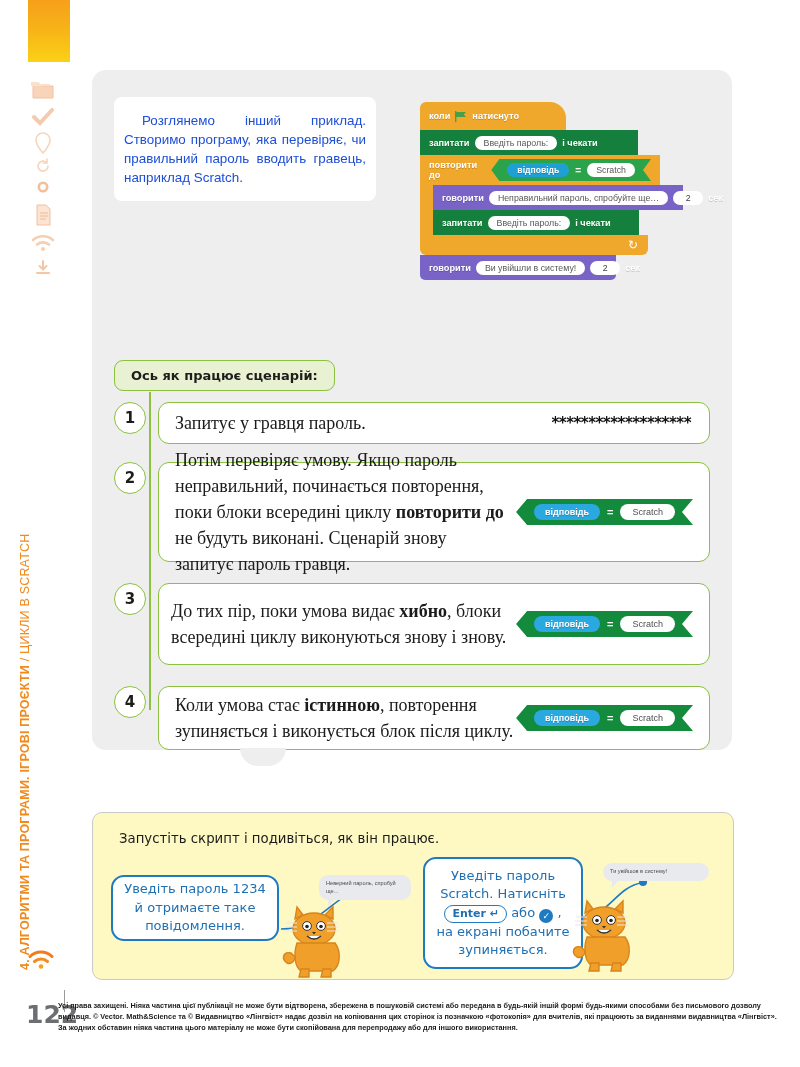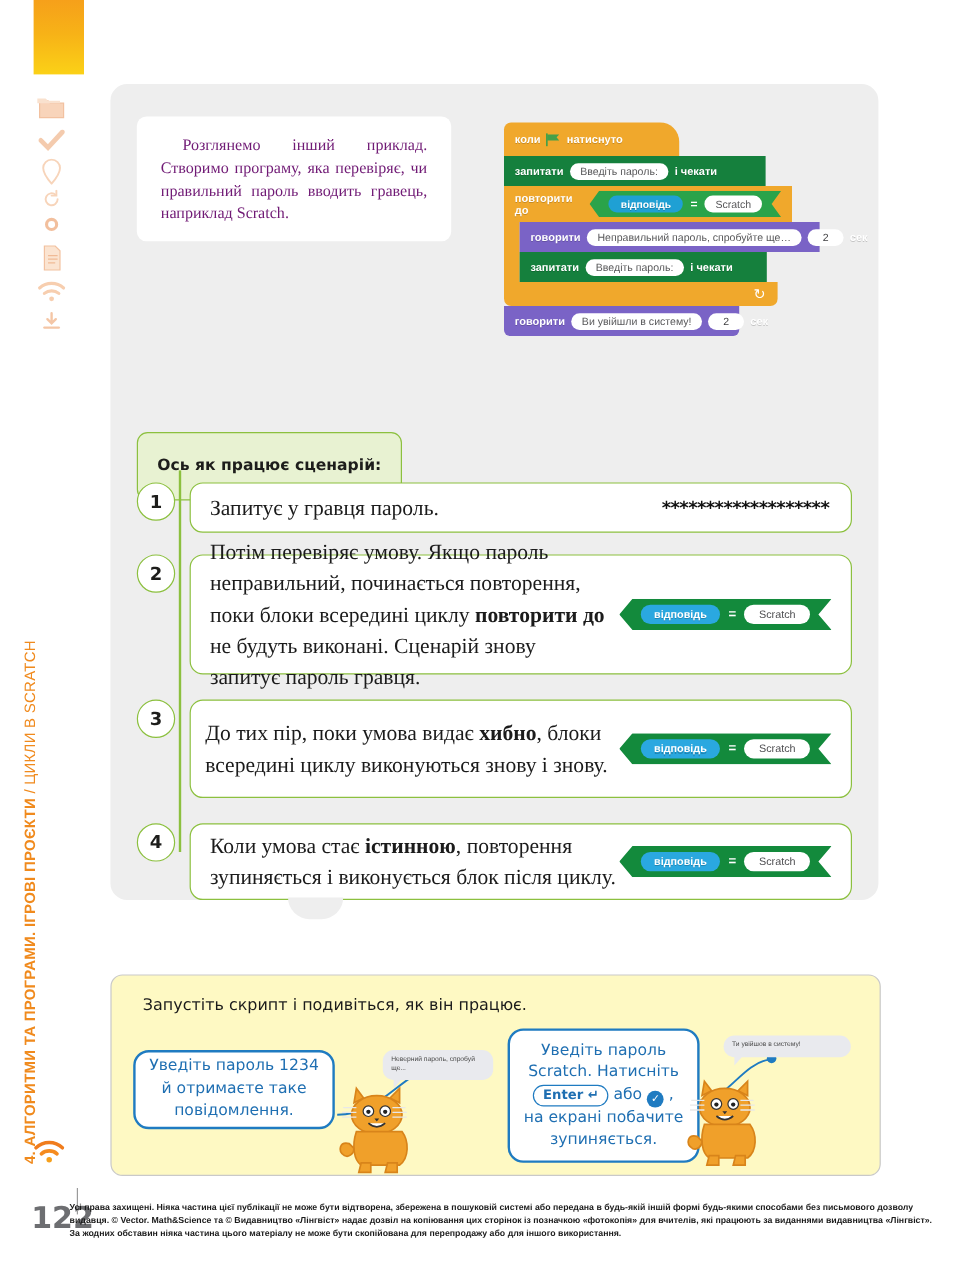--- a/index.html
+++ b/index.html
@@ -40,23 +40,23 @@
     background:#eeeeee;border-radius:0 0 24px 24px;
   }
 
   
   #intro{
     position:absolute;left:22px;top:27px;width:262px;height:104px;
     background:#ffffff;border-radius:8px;
     display:flex;align-items:center;
   }
   #intro p{
-    margin:0;padding:0 20px;font-size:13.4px;line-height:1.42;
-    text-align:justify;text-indent:18px;color:#701a75;
-    font-family:Liberation Serif, serif;
+    margin:0;padding:0 10px;font-size:13.4px;line-height:1.42;
+    text-align:justify;text-indent:18px;color:#1d4ed8;
+    font-family:Liberation Sans, sans-serif;
   }
 
   
   #script{position:absolute;left:296px;top:32px;width:330px;margin-left:32px;}
   .sb{position:relative;font-family:"Liberation Sans",sans-serif;
       color:#fff;font-size:9.2px;font-weight:bold;}
   .sb-row{display:flex;align-items:center;gap:5px;padding:0 9px;height:25px;}
   .sb-blue{background:#15803d;}
   .sb-purple{background:#7a63c6;}
   .oval{
@@ -98,21 +98,21 @@
     box-sizing:border-box;color:#fff;font-size:12px;
   }
   .say-1{width:232px;}
   .ask-2{width:188px;}
   .say-2{width:178px;border-radius:0 0 5px 5px;}
 
   
   #flowhead{
     position:absolute;left:22px;top:290px;
     background:#e8f2d2;border:1.6px solid #8cc03f;border-radius:9px;
-    padding:20px 16px;font-size:13px;font-weight:bold;color:#1d1d1b;
+    padding:7px 16px;font-size:13px;font-weight:bold;color:#1d1d1b;
     font-family:"DejaVu Sans",sans-serif;
   }
   #flowline{
     position:absolute;left:57px;top:322px;width:2px;height:318px;background:#8cc03f;
   }
   .step{position:absolute;left:22px;}
   .circ{
     position:absolute;left:0;top:0;width:30px;height:30px;border-radius:50%;
     border:1.7px solid #8cc03f;background:#ffffff;
     display:flex;align-items:center;justify-content:center;

